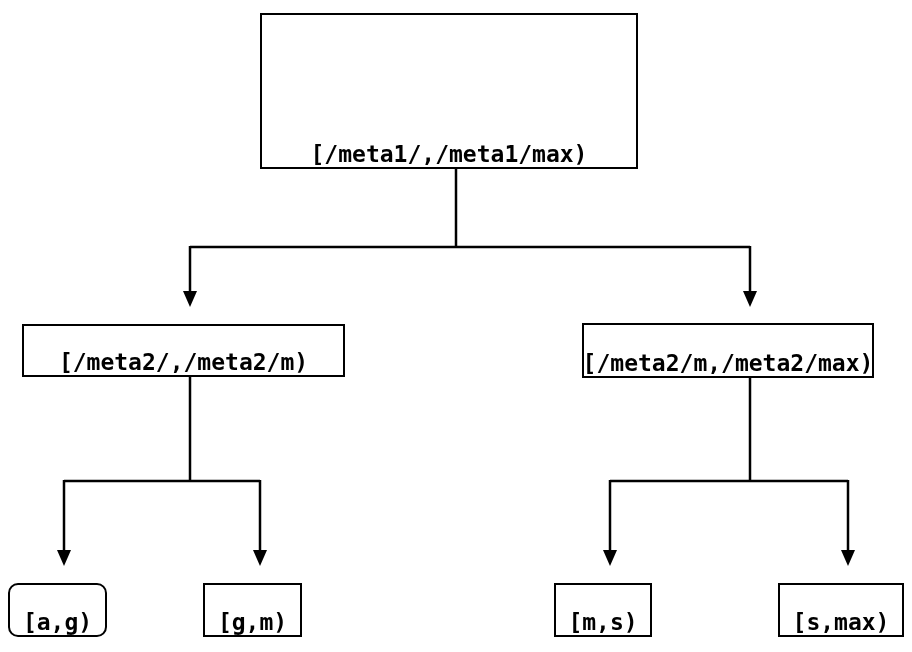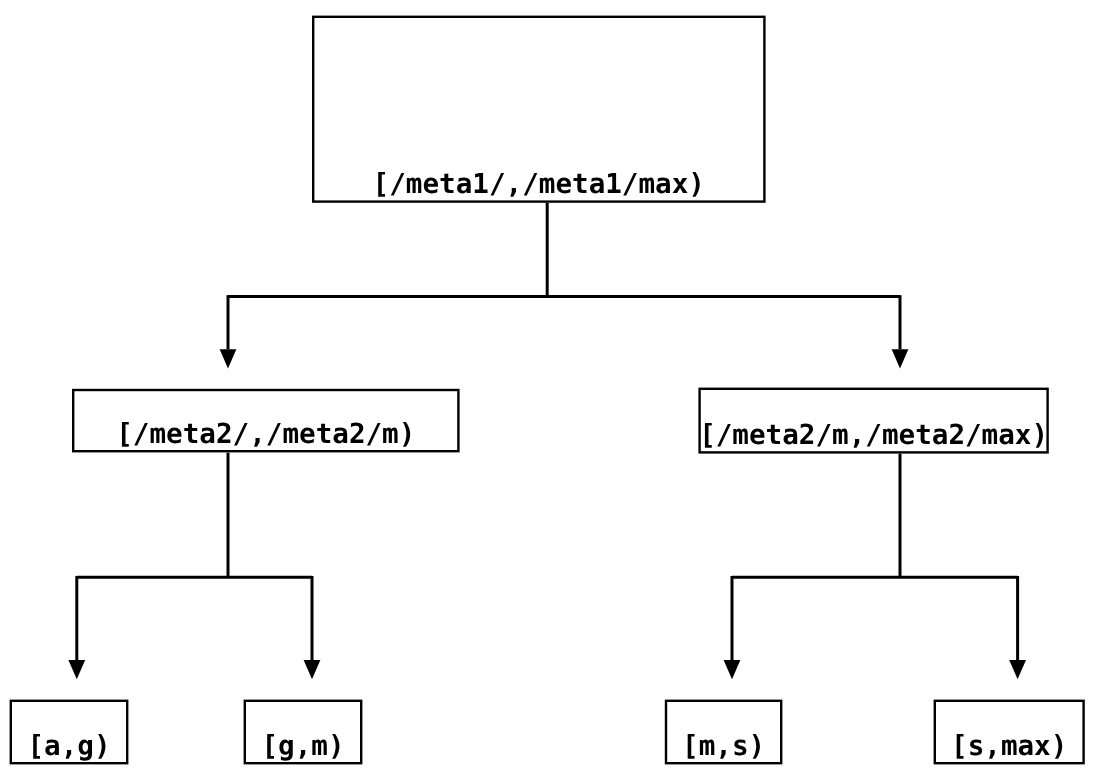--- a/index.html
+++ b/index.html
@@ -41,23 +41,23 @@
     align-items: flex-end;
     justify-content: center;
     font-family: "DejaVu Sans Mono", "Liberation Mono", monospace;
     font-size: 23px;
     font-weight: bold;
     color: #000000;
     white-space: nowrap;
   }
   
   .node-root      { left: 260px; top: 13px;  width: 378px; height: 156px; }
-  .node-left      { left: 22px;  top: 324px; width: 323px; height: 53px; margin-left: 38px;  }
+  .node-left      { left: 22px;  top: 324px; width: 323px; height: 53px;  }
   .node-right     { left: 582px; top: 323px; width: 292px; height: 55px;  }
-  .node-leaf-ag   { left: 8px;   top: 583px; width: 99px;  height: 54px;  }
+  .node-leaf-ag   { left: 8px;   top: 583px; width: 99px;  height: 54px; border-radius: 10px;  }
   .node-leaf-gm   { left: 203px; top: 583px; width: 99px;  height: 54px;  }
   .node-leaf-ms   { left: 554px; top: 583px; width: 98px;  height: 54px;  }
   .node-leaf-smax { left: 778px; top: 583px; width: 126px; height: 54px;  }
 </style>
 </head>
 <body>
 
 <div class="stage">
 
   <svg class="edges-svg" viewBox="0 0 912 652" xmlns="http://www.w3.org/2000/svg">

